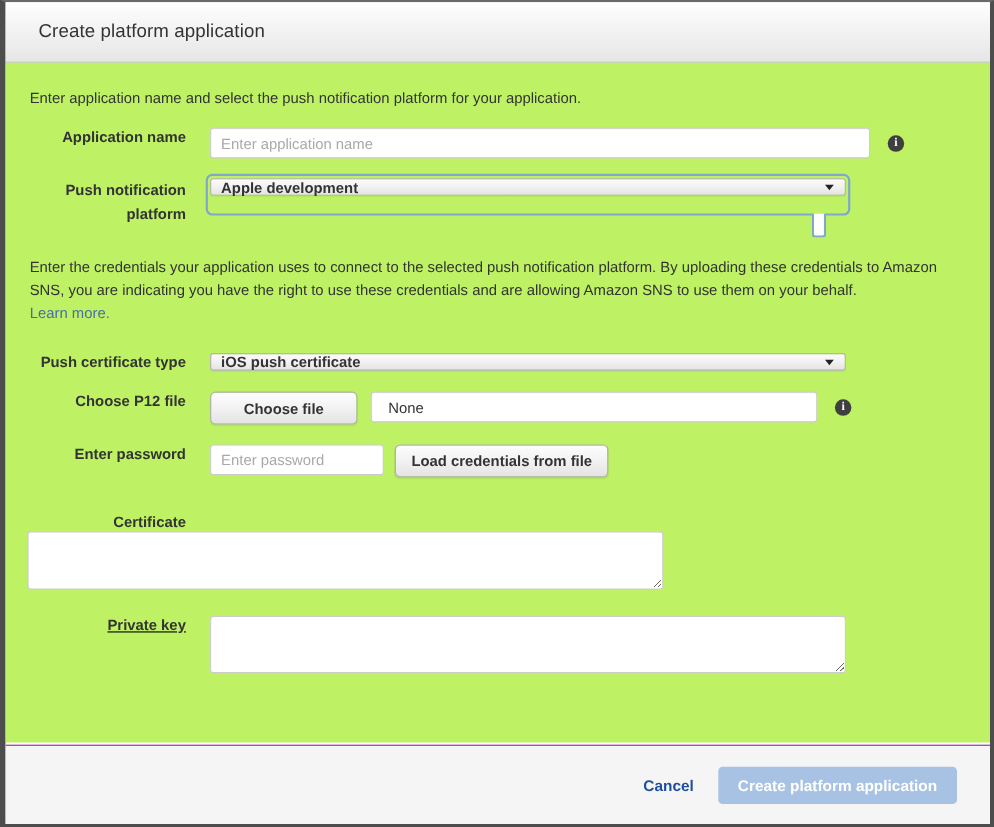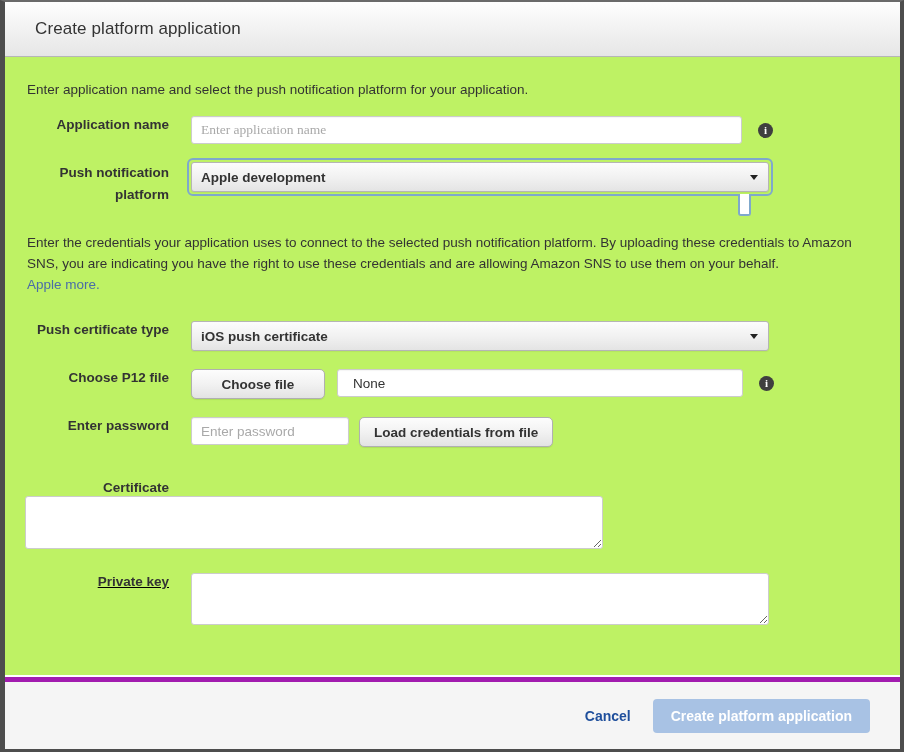--- a/index.html
+++ b/index.html
@@ -87,28 +87,28 @@
     border-radius: 3px;
     background: #fff;
     font-size: 13.5px;
     color: #333;
     padding: 0 9px;
     font-family: "Liberation Sans", sans-serif;
     outline: none;
     box-shadow: inset 0 1px 1px rgba(0,0,0,.04);
   }
   .txt-input::placeholder { color: #a9a9a9; }
-  .txt-input.wide { width: 551px; font-family: Liberation Serif, serif; }
+  .txt-input.wide { width: 600px; }
   .txt-input.pw { width: 158px; }
   .txt-input.filename { width: 406px; background:#fff;padding-left:15px; }
 
   
   .sel-wrap { position: relative; display: inline-block; }
   .sel {
-    height: 30px;
+    height: 16px;
     border: 1px solid #b5b5b5;
     border-radius: 3px;
     background: linear-gradient(to bottom, #fcfcfc 0%, #f1f1f1 52%, #e4e4e4 100%);
     font-size: 13.5px;
     font-weight: bold;
     color: #333;
     padding: 0 26px 0 9px;
     display: flex;
     align-items: center;
     width: 578px;
@@ -200,21 +200,21 @@
     line-height: 1;
     user-select: none;
   }
 
   
   .modal-footer {
     position: absolute;
     left: 0; right: 0; bottom: 0;
     height: 72px;
     background: #f5f5f5;
-    border-top: 5px solid #a21caf;
+    border-top: 1px solid #a21caf;
     display: flex;
     align-items: center;
     justify-content: flex-end;
     padding-right: 30px;
   }
   .cancel-link {
     color: #1f4f9c;
     font-size: 14px;
     font-weight: bold;
     text-decoration: none;
@@ -269,21 +269,21 @@
           </div>
           <div class="focus-ring"></div>
           <div class="focus-stem"></div>
         </div>
       </div>
     </div>
 
     <p class="credentials-text" style="margin-top:24px;">
       <span>Enter the credentials your application uses to connect to the selected push notification platform. By uploading these credentials to Amazon SNS, you are indicating you have the right to use these credentials and are allowing Amazon SNS to use them on your behalf.</span>
       <br>
-      <a class="learn-more" href="#">Apple more.</a>
+      <a class="learn-more" href="#">Learn more.</a>
     </p>
 
     <div class="form-row" style="margin-top:26px;">
       <div class="form-label">Push certificate type</div>
       <div class="form-control">
         <div class="sel-wrap">
           <div class="sel">
             <span>iOS push certificate</span>
             <span class="caret"></span>
           </div>

